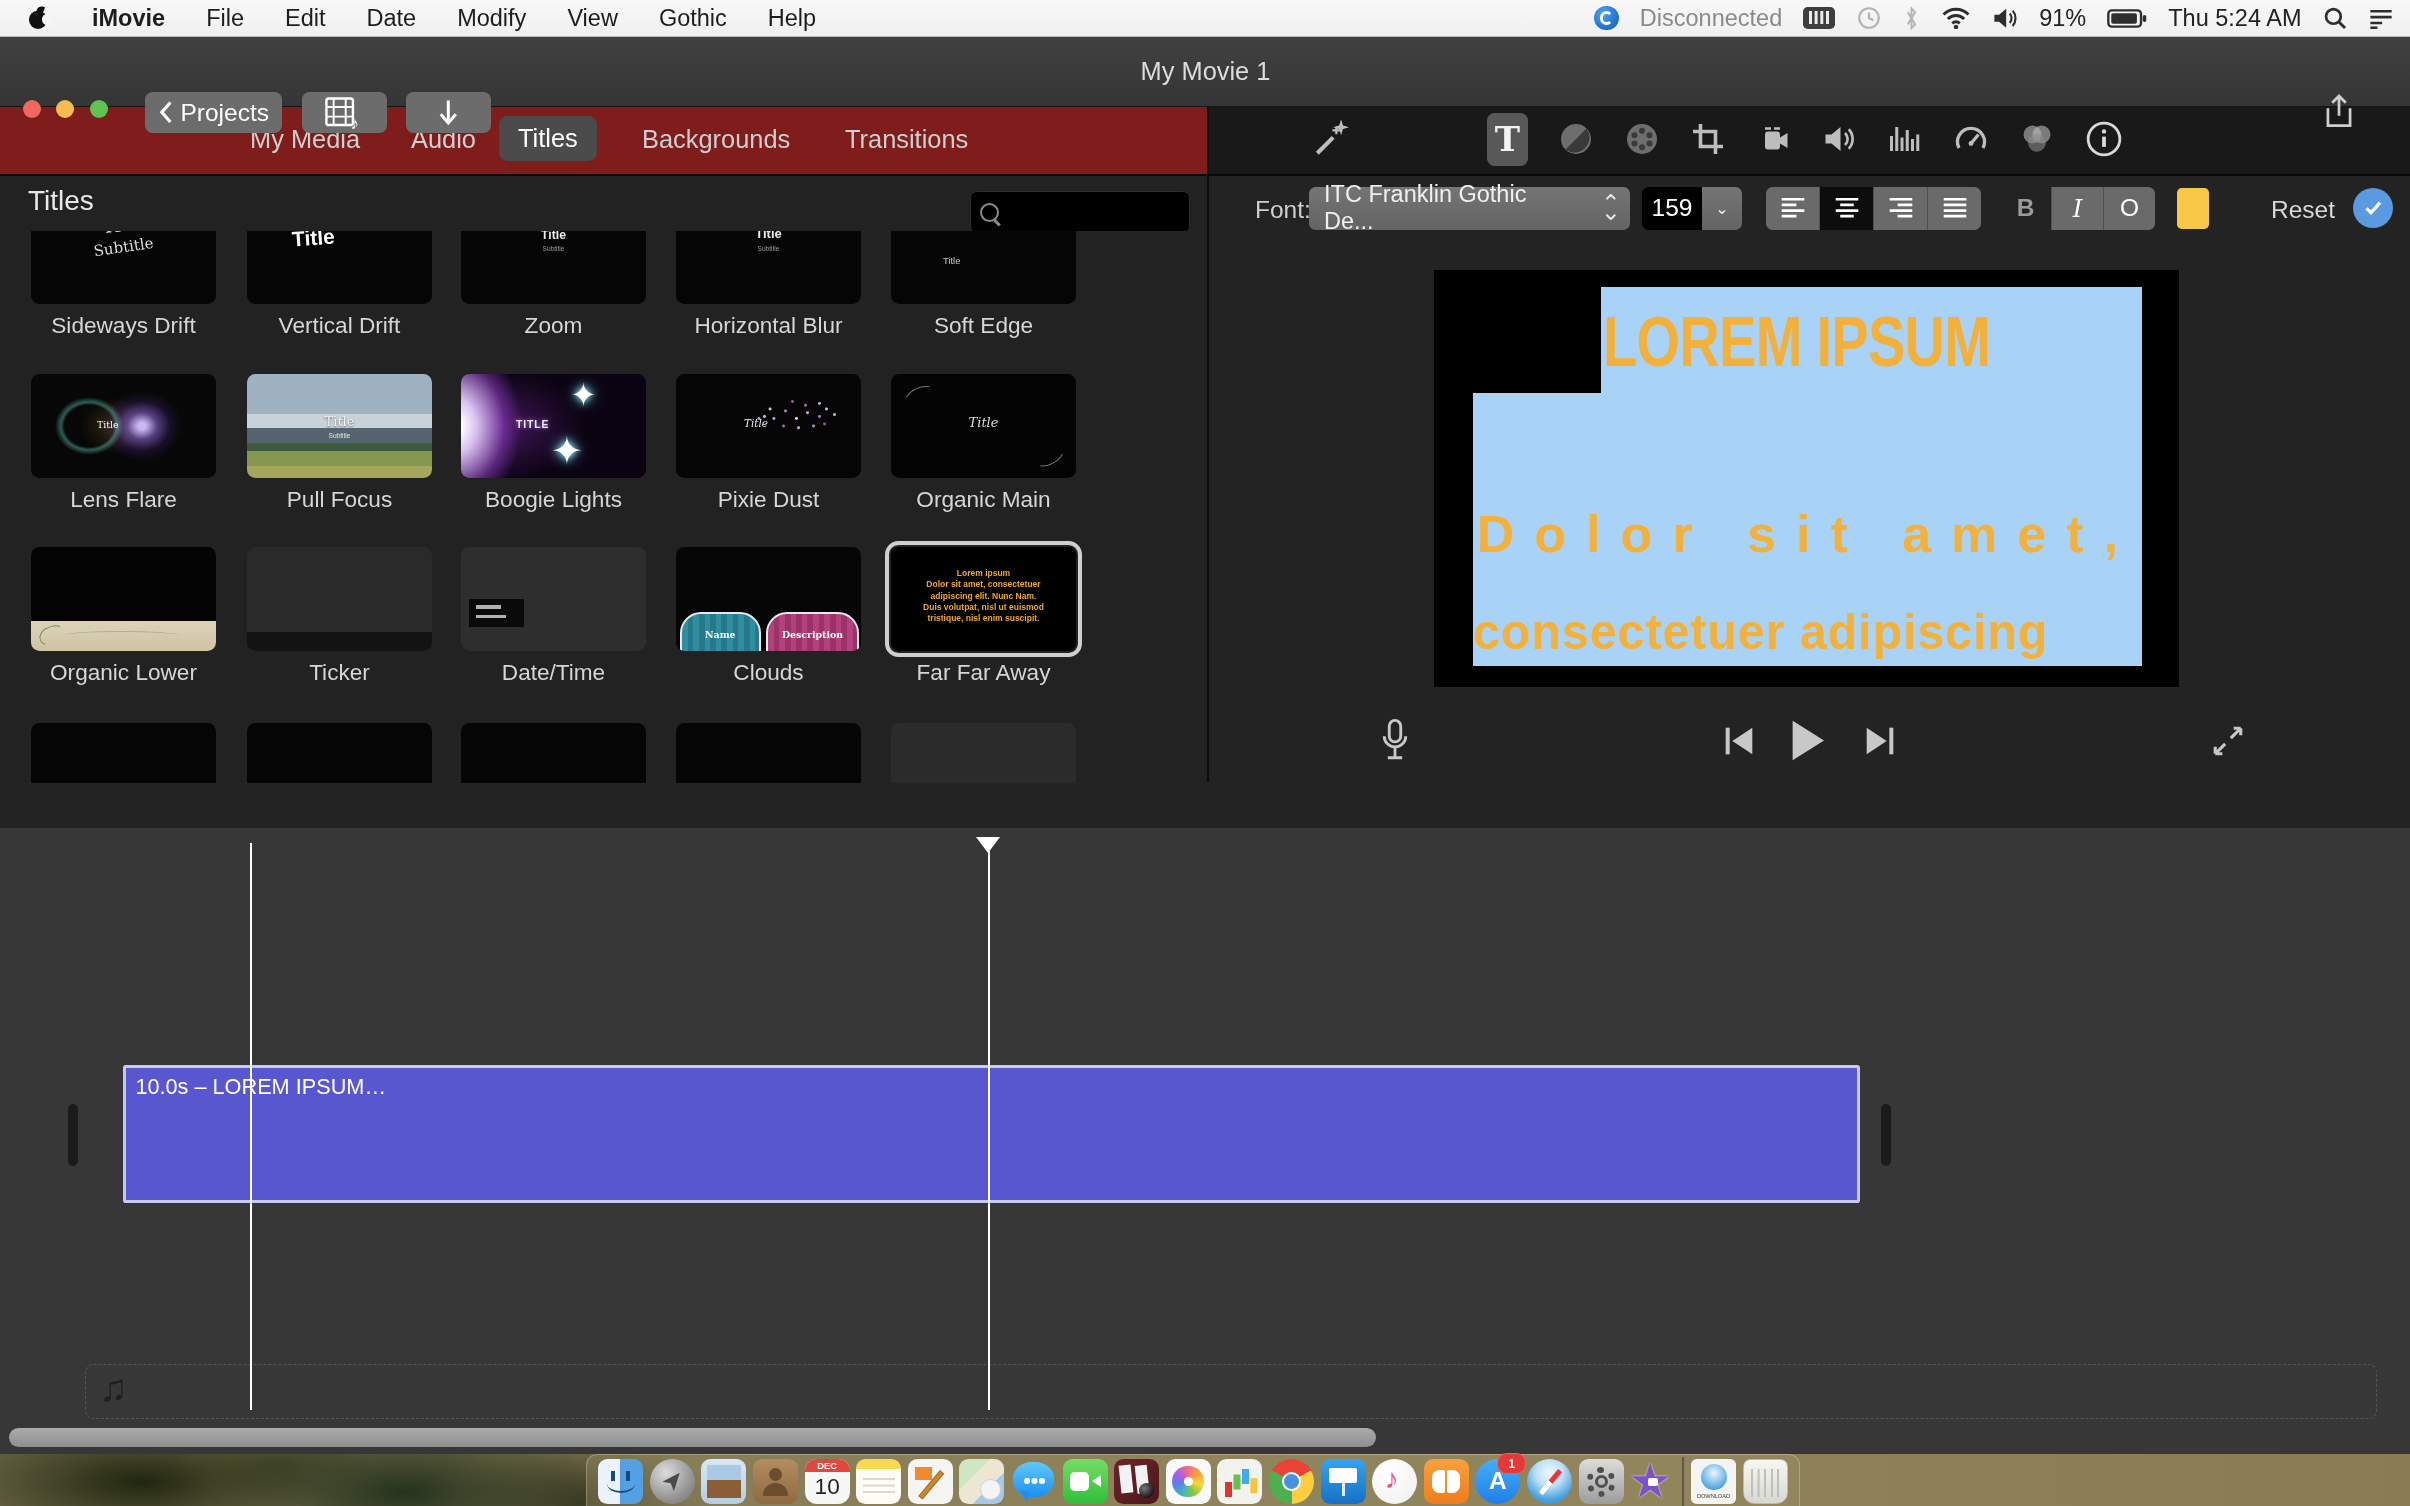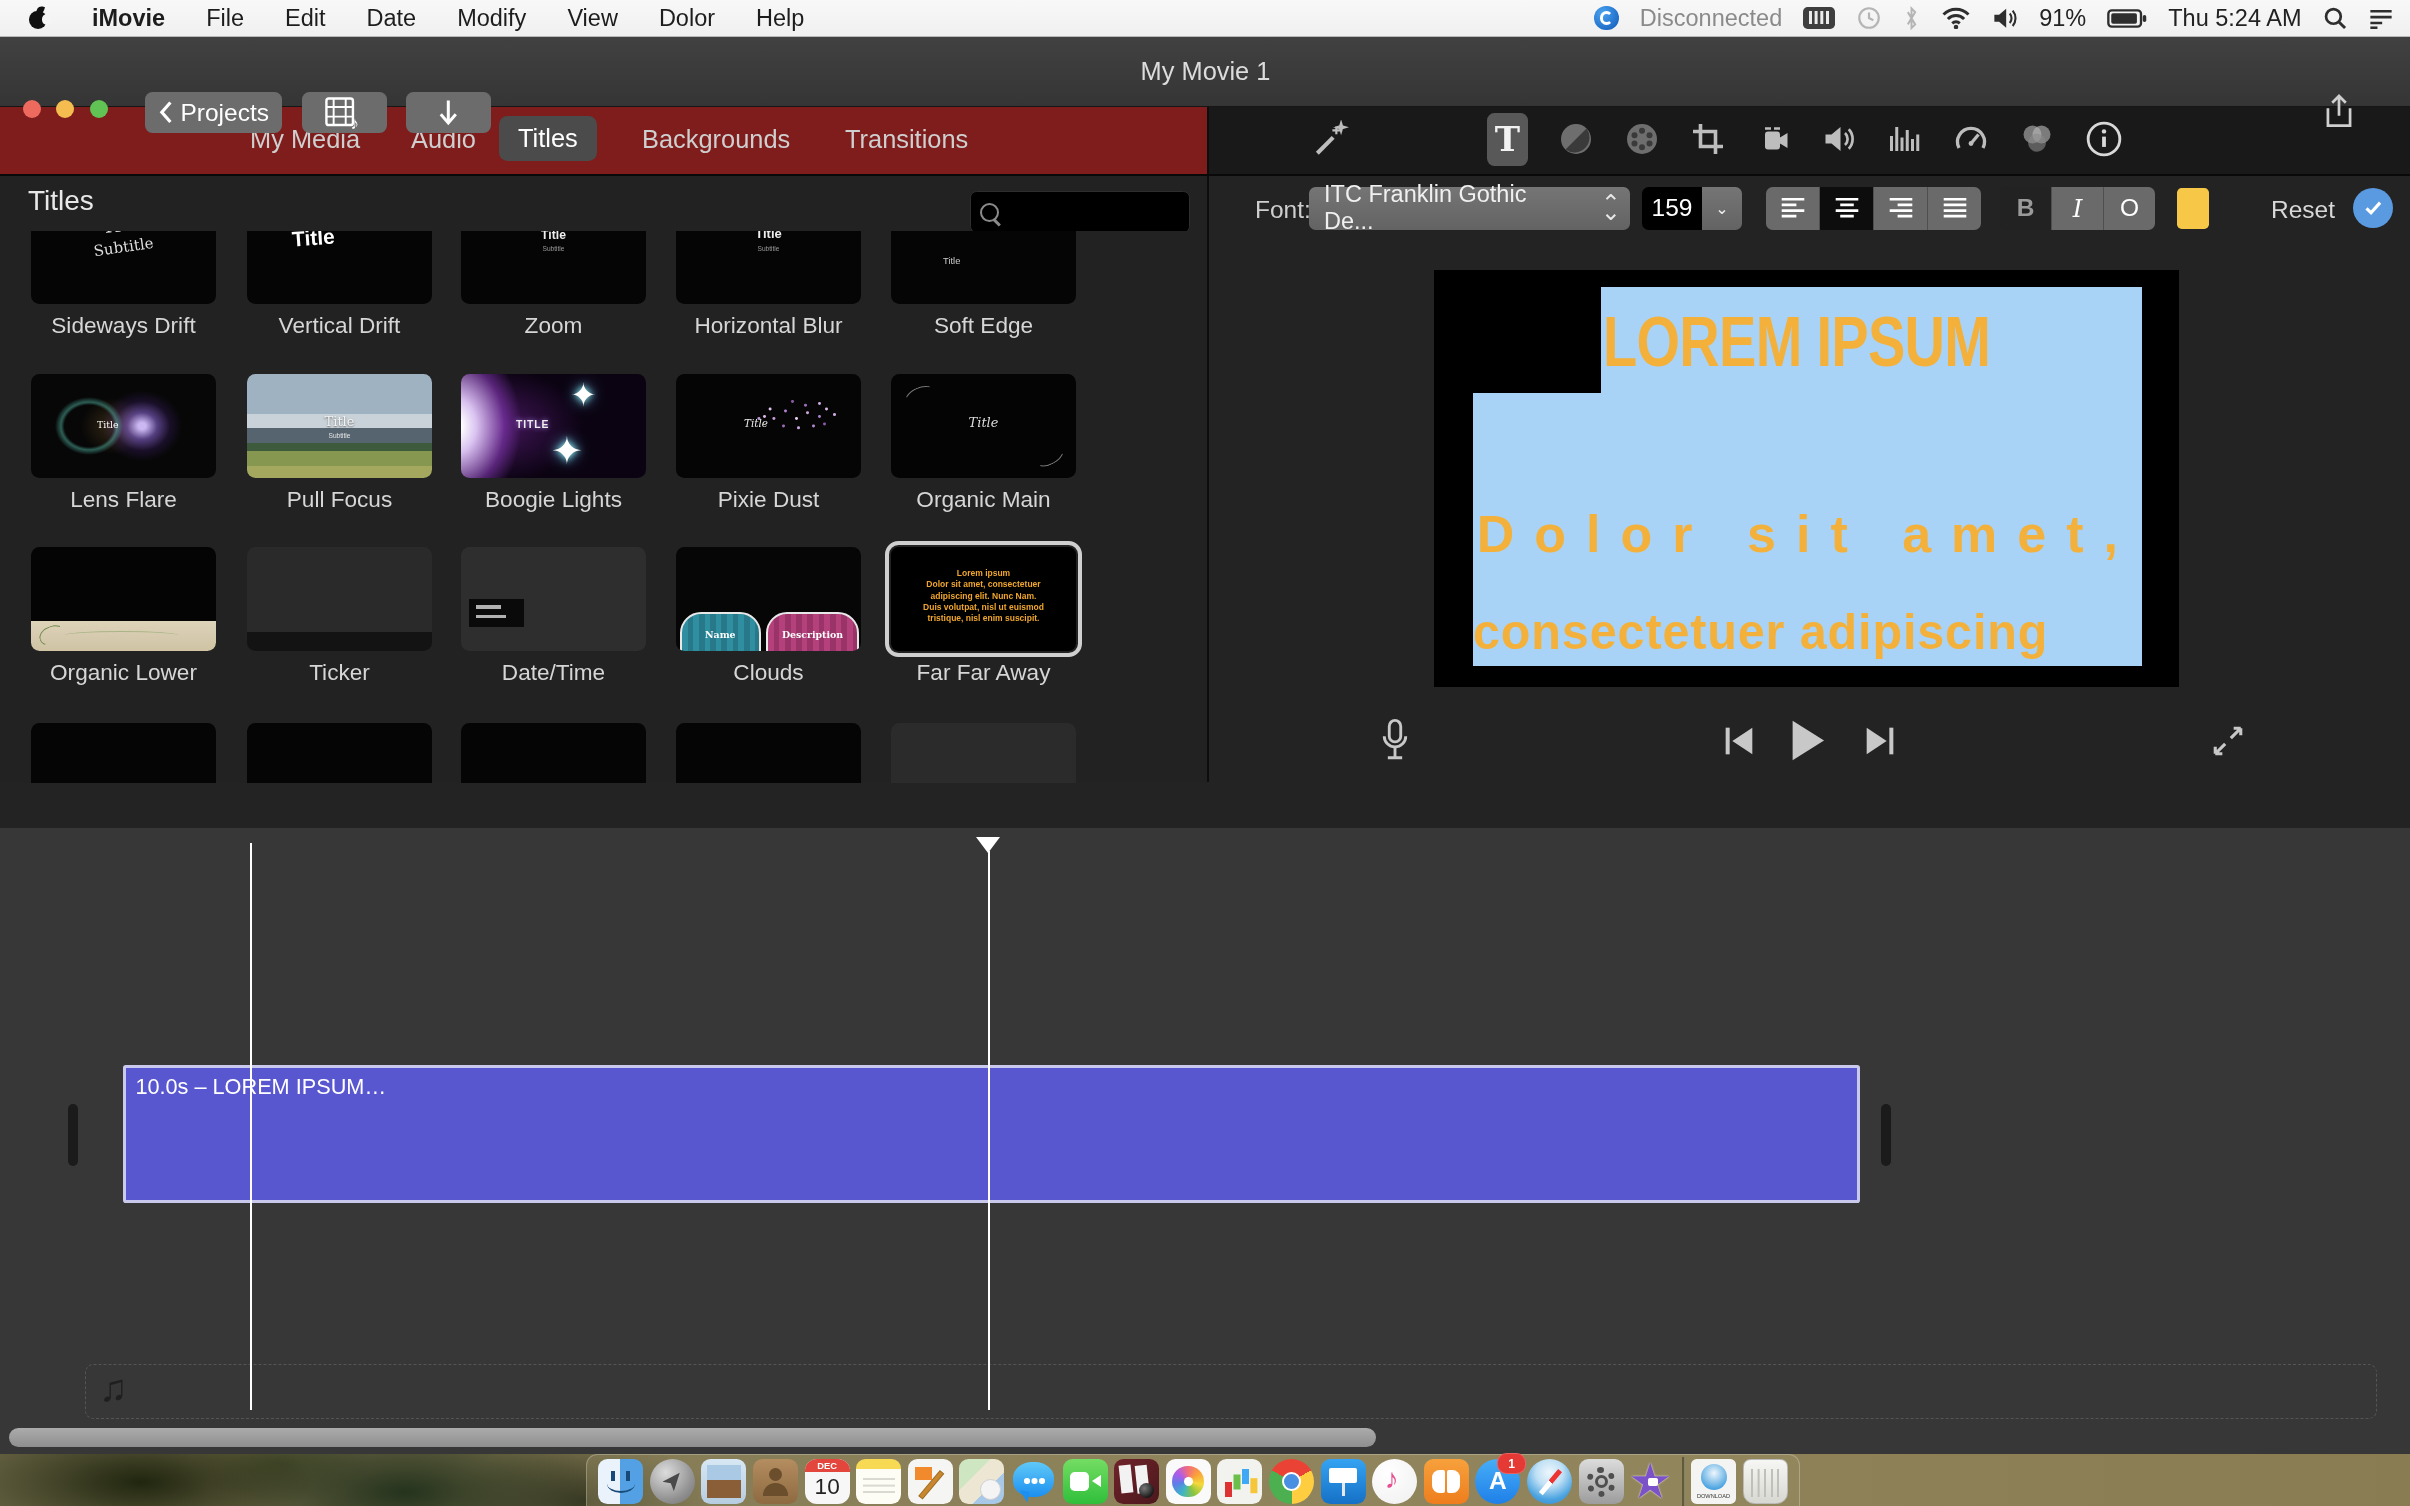--- a/index.html
+++ b/index.html
@@ -245,21 +245,21 @@
   <div class="menubar">
     <span class="apple">
         <i></i>
       </span>
     <span class="mi app">iMovie</span>
     <span class="mi">File</span>
     <span class="mi">Edit</span>
     <span class="mi">Date</span>
     <span class="mi">Modify</span>
     <span class="mi">View</span>
-    <span class="mi">Dolor</span>
+    <span class="mi">Gothic</span>
     <span class="mi">Help</span>
     <span class="mstatus">
       <span class="vpnlogo"></span>
       <span class="disc">Disconnected</span>
       <span class="kbicon"></span>
       <svg class="stat" width="26" height="26" viewBox="0 0 24 24">
           <circle cx="12" cy="12" r="9" fill="none" stroke="#b5b5b5" stroke-width="2"></circle>
           <path d="M12 7v5l4 2" fill="none" stroke="#b5b5b5" stroke-width="2"></path>
         </svg>
       <svg class="stat" width="17" height="24.5" viewBox="0 0 12 20">

